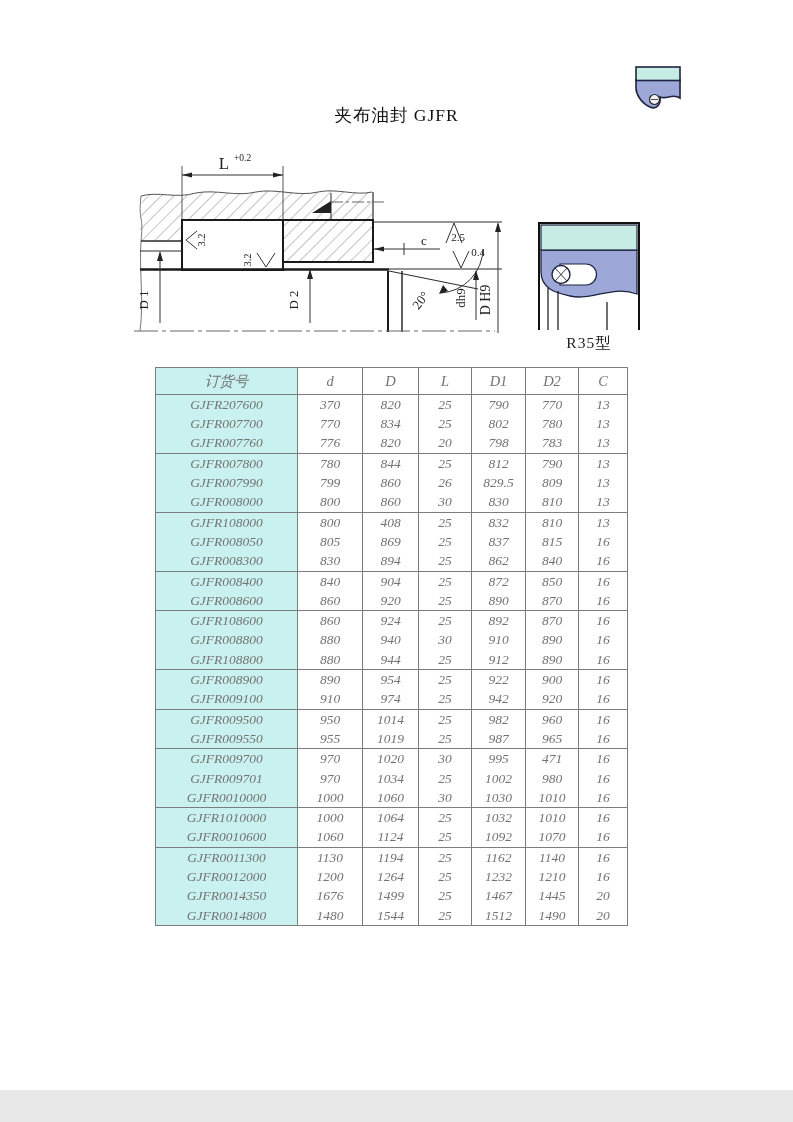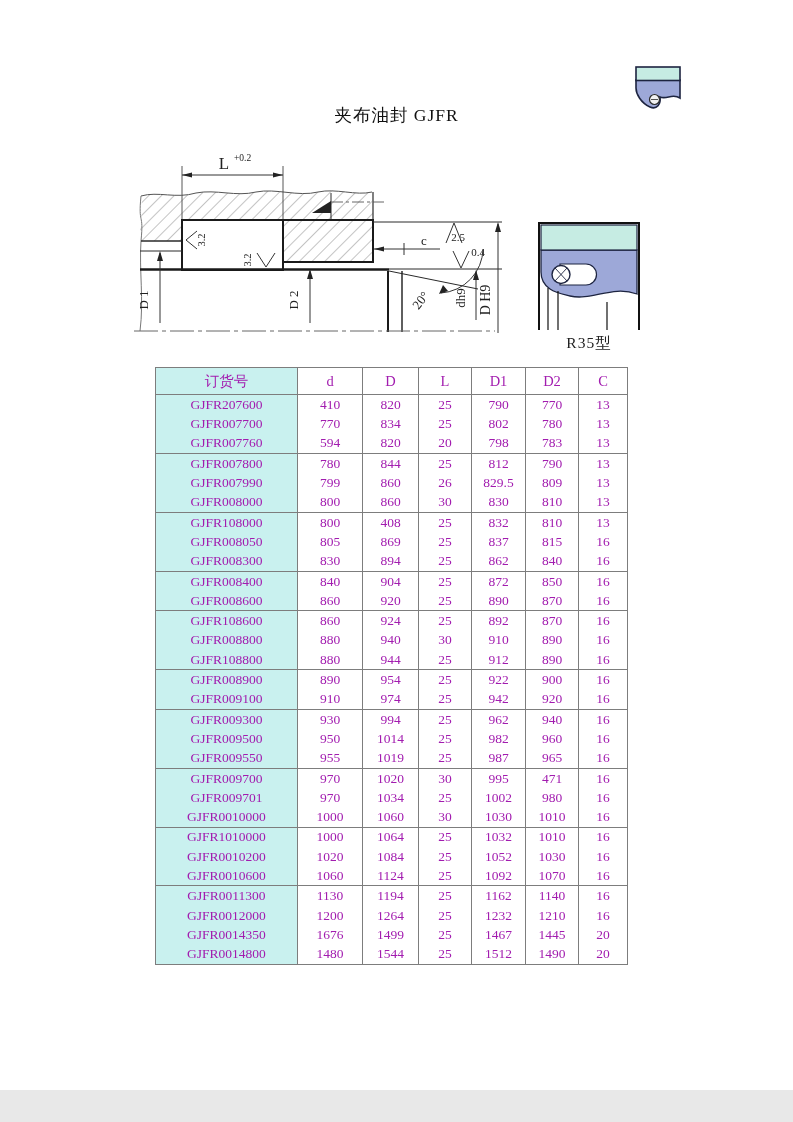--- a/index.html
+++ b/index.html
@@ -11,21 +11,21 @@
   #page-title {
     position:absolute; left:0; top:103px; width:793px;
     text-align:center; font-size:17.5px; color:#111;
     letter-spacing:1px;
   }
   #logo { position:absolute; left:630px; top:60px; }
   #drawing { position:absolute; left:110px; top:140px; }
   #size-table {
     position:absolute; left:155px; top:367px; width:472px;
     border-collapse:collapse; table-layout:fixed;
-    color:#a21caf; border:1px solid #7d7d7d;
+    color:#737373; border:1px solid #7d7d7d;font-style:italic;
   }
   #size-table th {
     font-weight:normal; font-size:14.5px; height:26px;
     border-left:1px solid #7d7d7d; border-bottom:1px solid #7d7d7d;
     text-align:center; padding:0;
   }
   #size-table td {
     font-size:13.5px; height:19.3px; line-height:1;
     text-align:center; padding:0;
     border-left:1px solid #7d7d7d;
@@ -186,39 +186,39 @@
           <th>D</th>
           <th>L</th>
           <th>D1</th>
           <th>D2</th>
           <th>C</th>
         </tr>
     </thead>
     <tbody>
         <tr>
           <td>GJFR207600</td>
-          <td>410</td>
+          <td>370</td>
           <td>820</td>
           <td>25</td>
           <td>790</td>
           <td>770</td>
           <td>13</td>
         </tr>
         <tr>
           <td>GJFR007700</td>
           <td>770</td>
           <td>834</td>
           <td>25</td>
           <td>802</td>
           <td>780</td>
           <td>13</td>
         </tr>
         <tr class="group-end">
           <td>GJFR007760</td>
-          <td>594</td>
+          <td>776</td>
           <td>820</td>
           <td>20</td>
           <td>798</td>
           <td>783</td>
           <td>13</td>
         </tr>
         <tr>
           <td>GJFR007800</td>
           <td>780</td>
           <td>844</td>
@@ -329,29 +329,20 @@
         <tr class="group-end">
           <td>GJFR009100</td>
           <td>910</td>
           <td>974</td>
           <td>25</td>
           <td>942</td>
           <td>920</td>
           <td>16</td>
         </tr>
         <tr>
-          <td>GJFR009300</td>
-          <td>930</td>
-          <td>994</td>
-          <td>25</td>
-          <td>962</td>
-          <td>940</td>
-          <td>16</td>
-        </tr>
-        <tr>
           <td>GJFR009500</td>
           <td>950</td>
           <td>1014</td>
           <td>25</td>
           <td>982</td>
           <td>960</td>
           <td>16</td>
         </tr>
         <tr class="group-end">
           <td>GJFR009550</td>
@@ -391,29 +382,20 @@
         </tr>
         <tr>
           <td>GJFR1010000</td>
           <td>1000</td>
           <td>1064</td>
           <td>25</td>
           <td>1032</td>
           <td>1010</td>
           <td>16</td>
         </tr>
-        <tr>
-          <td>GJFR0010200</td>
-          <td>1020</td>
-          <td>1084</td>
-          <td>25</td>
-          <td>1052</td>
-          <td>1030</td>
-          <td>16</td>
-        </tr>
         <tr class="group-end">
           <td>GJFR0010600</td>
           <td>1060</td>
           <td>1124</td>
           <td>25</td>
           <td>1092</td>
           <td>1070</td>
           <td>16</td>
         </tr>
         <tr>

